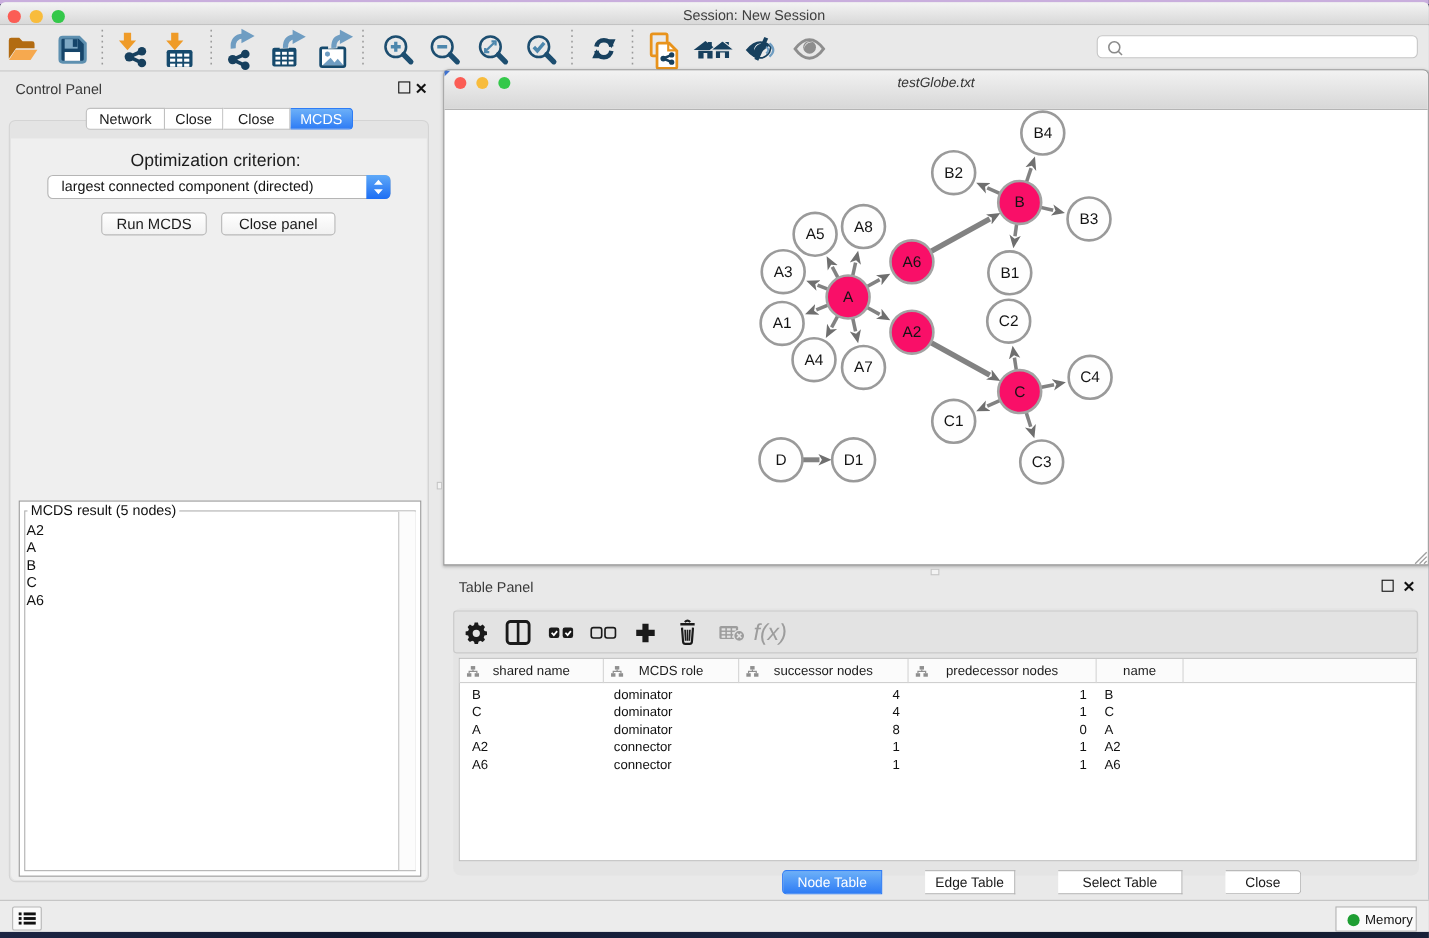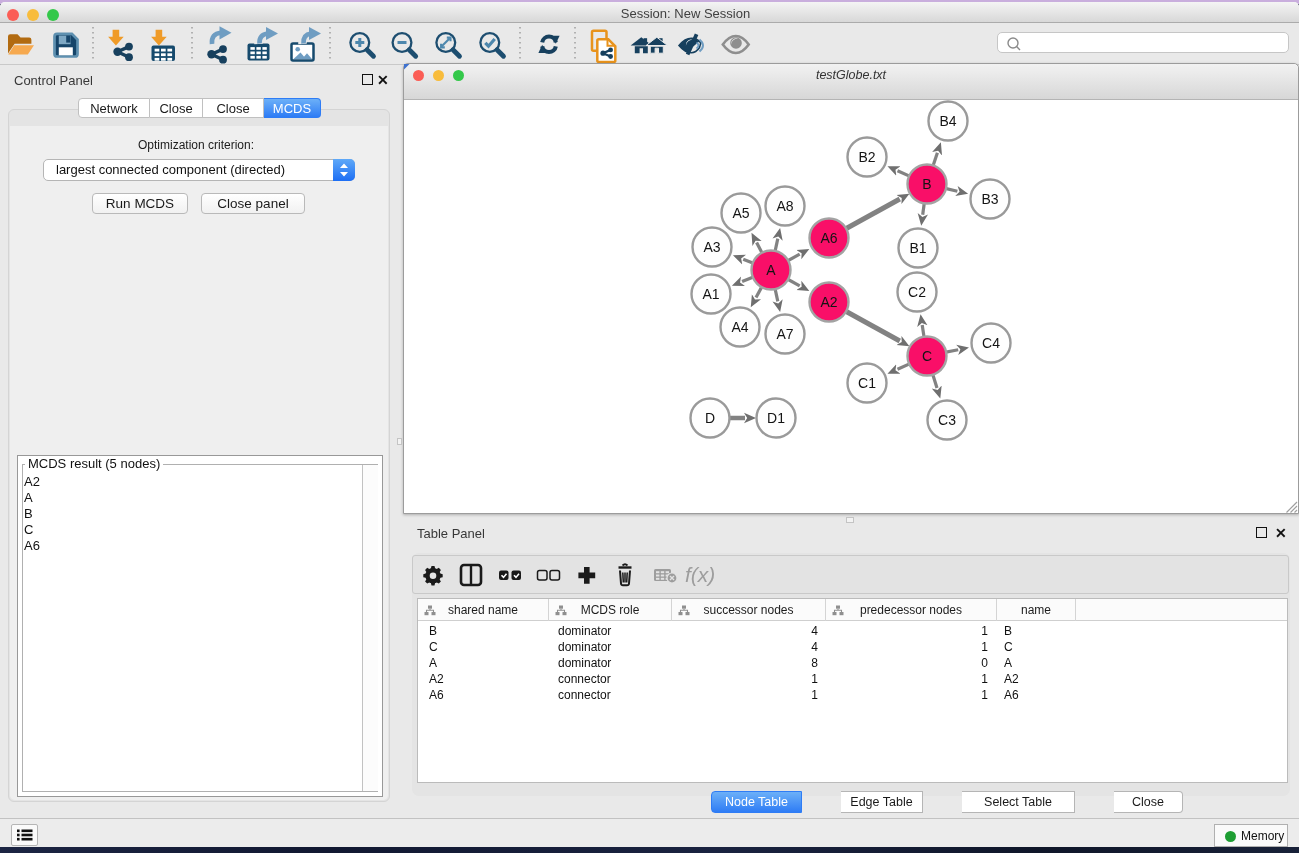--- a/index.html
+++ b/index.html
@@ -20,21 +20,21 @@
 #cp-title { position:absolute; left:14px; top:71px; font-size:13px; color:#383838; }
 .winbtn { position:absolute; font-size:12px; color:#111; }
 #cp-body { position:absolute; left:8px; top:107px; width:382px; height:693px; background:#e4e4e4;
   border:1px solid #d4d4d4; border-radius:6px; }
 #cp-inner { position:absolute; left:1px; top:16px; width:378px; height:674px; background:#efefef; border-radius:0 0 5px 5px; }
 #tabs { position:absolute; left:78px; top:96px; height:21px; display:flex; }
 .tab { height:20px; line-height:19px; font-size:13px; text-align:center; background:#fff;
   border:1px solid #c0c0c0; border-left:none; color:#1a1a1a; }
 .tab.first { border-left:1px solid #c0c0c0; border-radius:4px 0 0 4px; }
 .tab.sel { background:linear-gradient(#6cb0f8,#2e7cf5); color:#fff; border-color:#2e7cf5; border-radius:0 4px 4px 0; }
-#optlabel { position:absolute; left:0; width:392px; top:136px; text-align:center; font-size:12px; color:#1c1c1c; }
+#optlabel { position:absolute; left:0; width:392px; top:136px; text-align:center; font-size:16px; color:#1c1c1c; }
 #dropdown { position:absolute; left:43px; top:157px; width:312px; height:22px; background:#fff;
   border:1px solid #b5b5b5; border-radius:5px; font-size:13px; color:#111; line-height:20px; padding-left:12px; }
 #ddcap { position:absolute; right:-1px; top:-1px; width:22px; height:22px; border-radius:0 5px 5px 0;
   background:linear-gradient(#5fa9f8,#1d6ef4); }
 .btn { position:absolute; top:191px; height:21px; background:linear-gradient(#ffffff,#f1f1f1);
   border:1px solid #b9b9b9; border-radius:4px; font-size:13.5px; color:#1a1a1a; text-align:center; line-height:19px; }
 #mcdsbox { position:absolute; left:17px; top:453px; width:366px; height:342px; background:#fff; border:1px solid #989898; }
 #mcdsfield { position:absolute; left:4px; top:8px; right:4px; bottom:4px; border:1px solid #b0b0b0; }
 #mcdslegend { position:absolute; left:7px; top:1px; background:#fff; padding:0 3px; font-size:13px; color:#111; line-height:13px; }
 #mcdslist { position:absolute; left:6px; top:18px; font-size:13px; color:#111; line-height:16px; }

